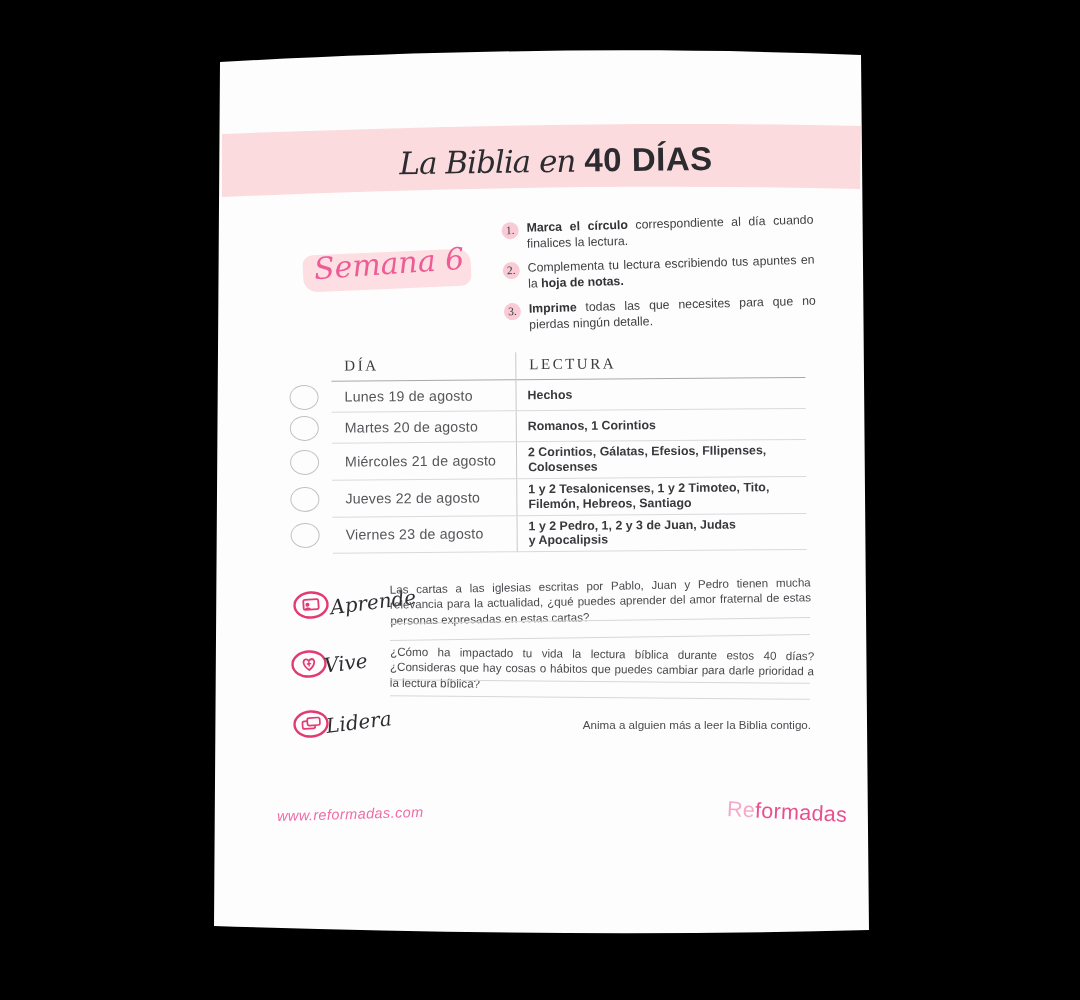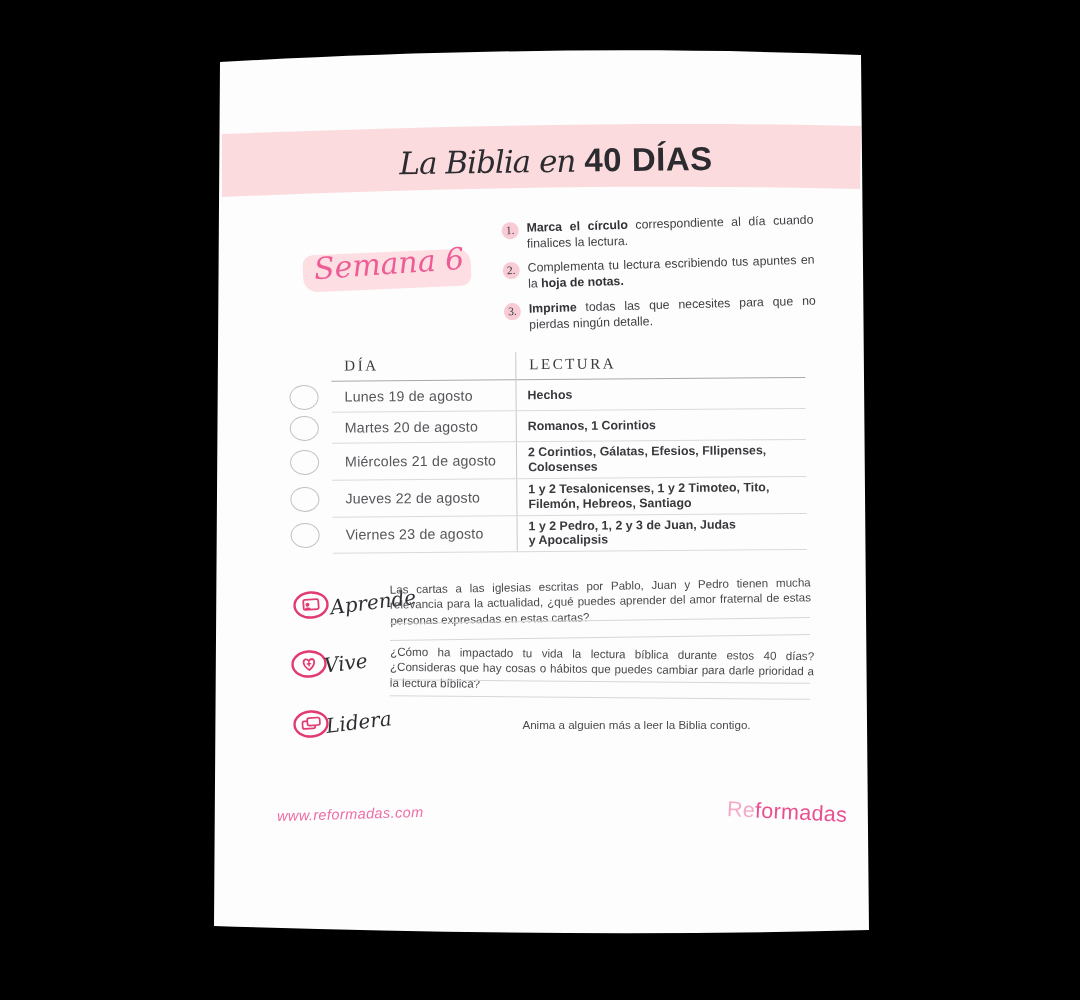--- a/index.html
+++ b/index.html
@@ -190,18 +190,18 @@
 <div class="abs sec-text" style="left:390px;top:646px;width:424px;transform:rotate(0.6deg);">¿Cómo ha impactado tu vida la lectura bíblica durante estos 40 días? ¿Consideras que hay cosas o hábitos que puedes cambiar para darle prioridad a la lectura bíblica?</div>
 <div class="abs rule" style="left:390px;top:681px;transform:rotate(0.5deg);"></div>
 <div class="abs rule" style="left:390px;top:697px;transform:rotate(0.5deg);"></div>
 
 <svg class="abs sec-icon" style="left:292px;top:709px;" width="38" height="30" viewBox="0 0 38 30">
   <ellipse cx="19" cy="15" rx="16.5" ry="12.5" fill="none" stroke="#e23b72" stroke-width="2.4"></ellipse>
   <rect x="10.5" y="12" width="12.5" height="7.5" rx="2" fill="none" stroke="#e23b72" stroke-width="1.7"></rect>
   <rect x="15.5" y="9" width="12.5" height="7.5" rx="2" fill="#fdfdfd" stroke="#e23b72" stroke-width="1.7"></rect>
 </svg>
 <div class="abs sec-label" style="left:326px;top:710px;">Lidera</div>
-<div class="abs sec-text" style="left:390px;top:717px;text-align:center;margin-left:36px;">Anima a alguien más a leer la Biblia contigo.</div>
+<div class="abs sec-text" style="left:390px;top:717px;text-align:right;">Anima a alguien más a leer la Biblia contigo.</div>
 
 <div class="abs website">www.reformadas.com</div>
 <div class="abs logo">
   <span class="lt">Re</span><span class="dk">formadas</span>
 </div>
 
 </body></html>

